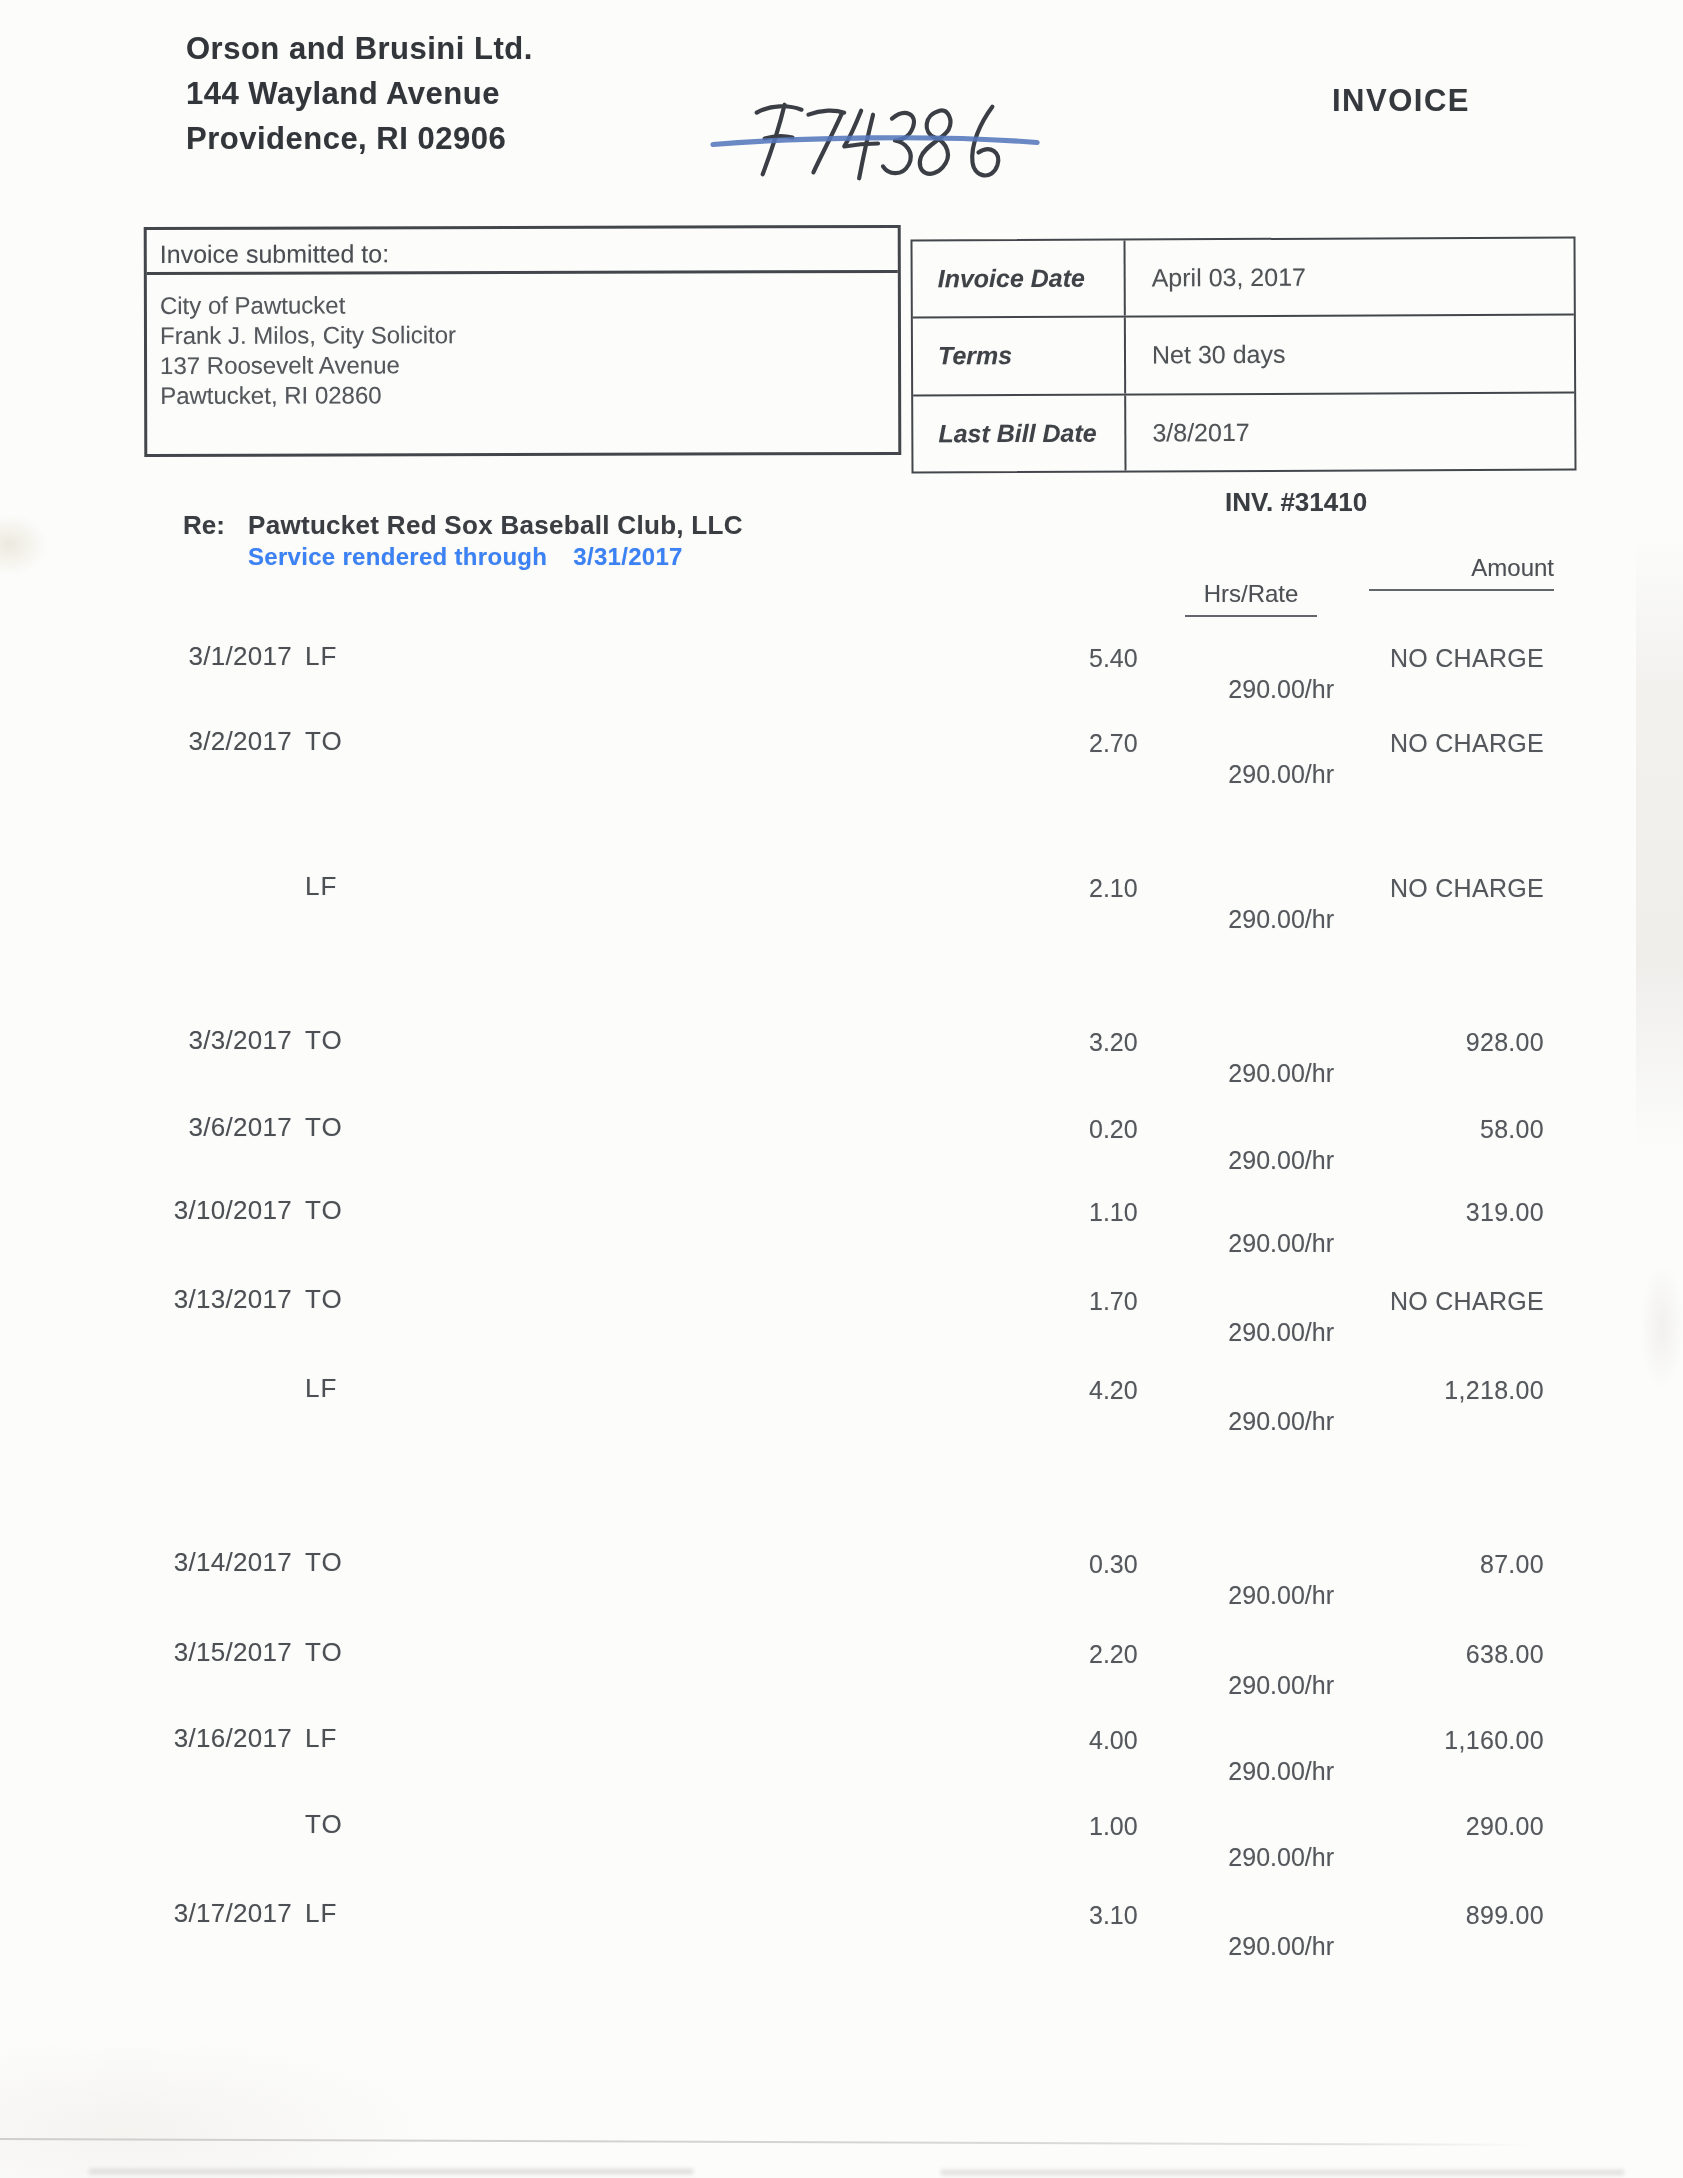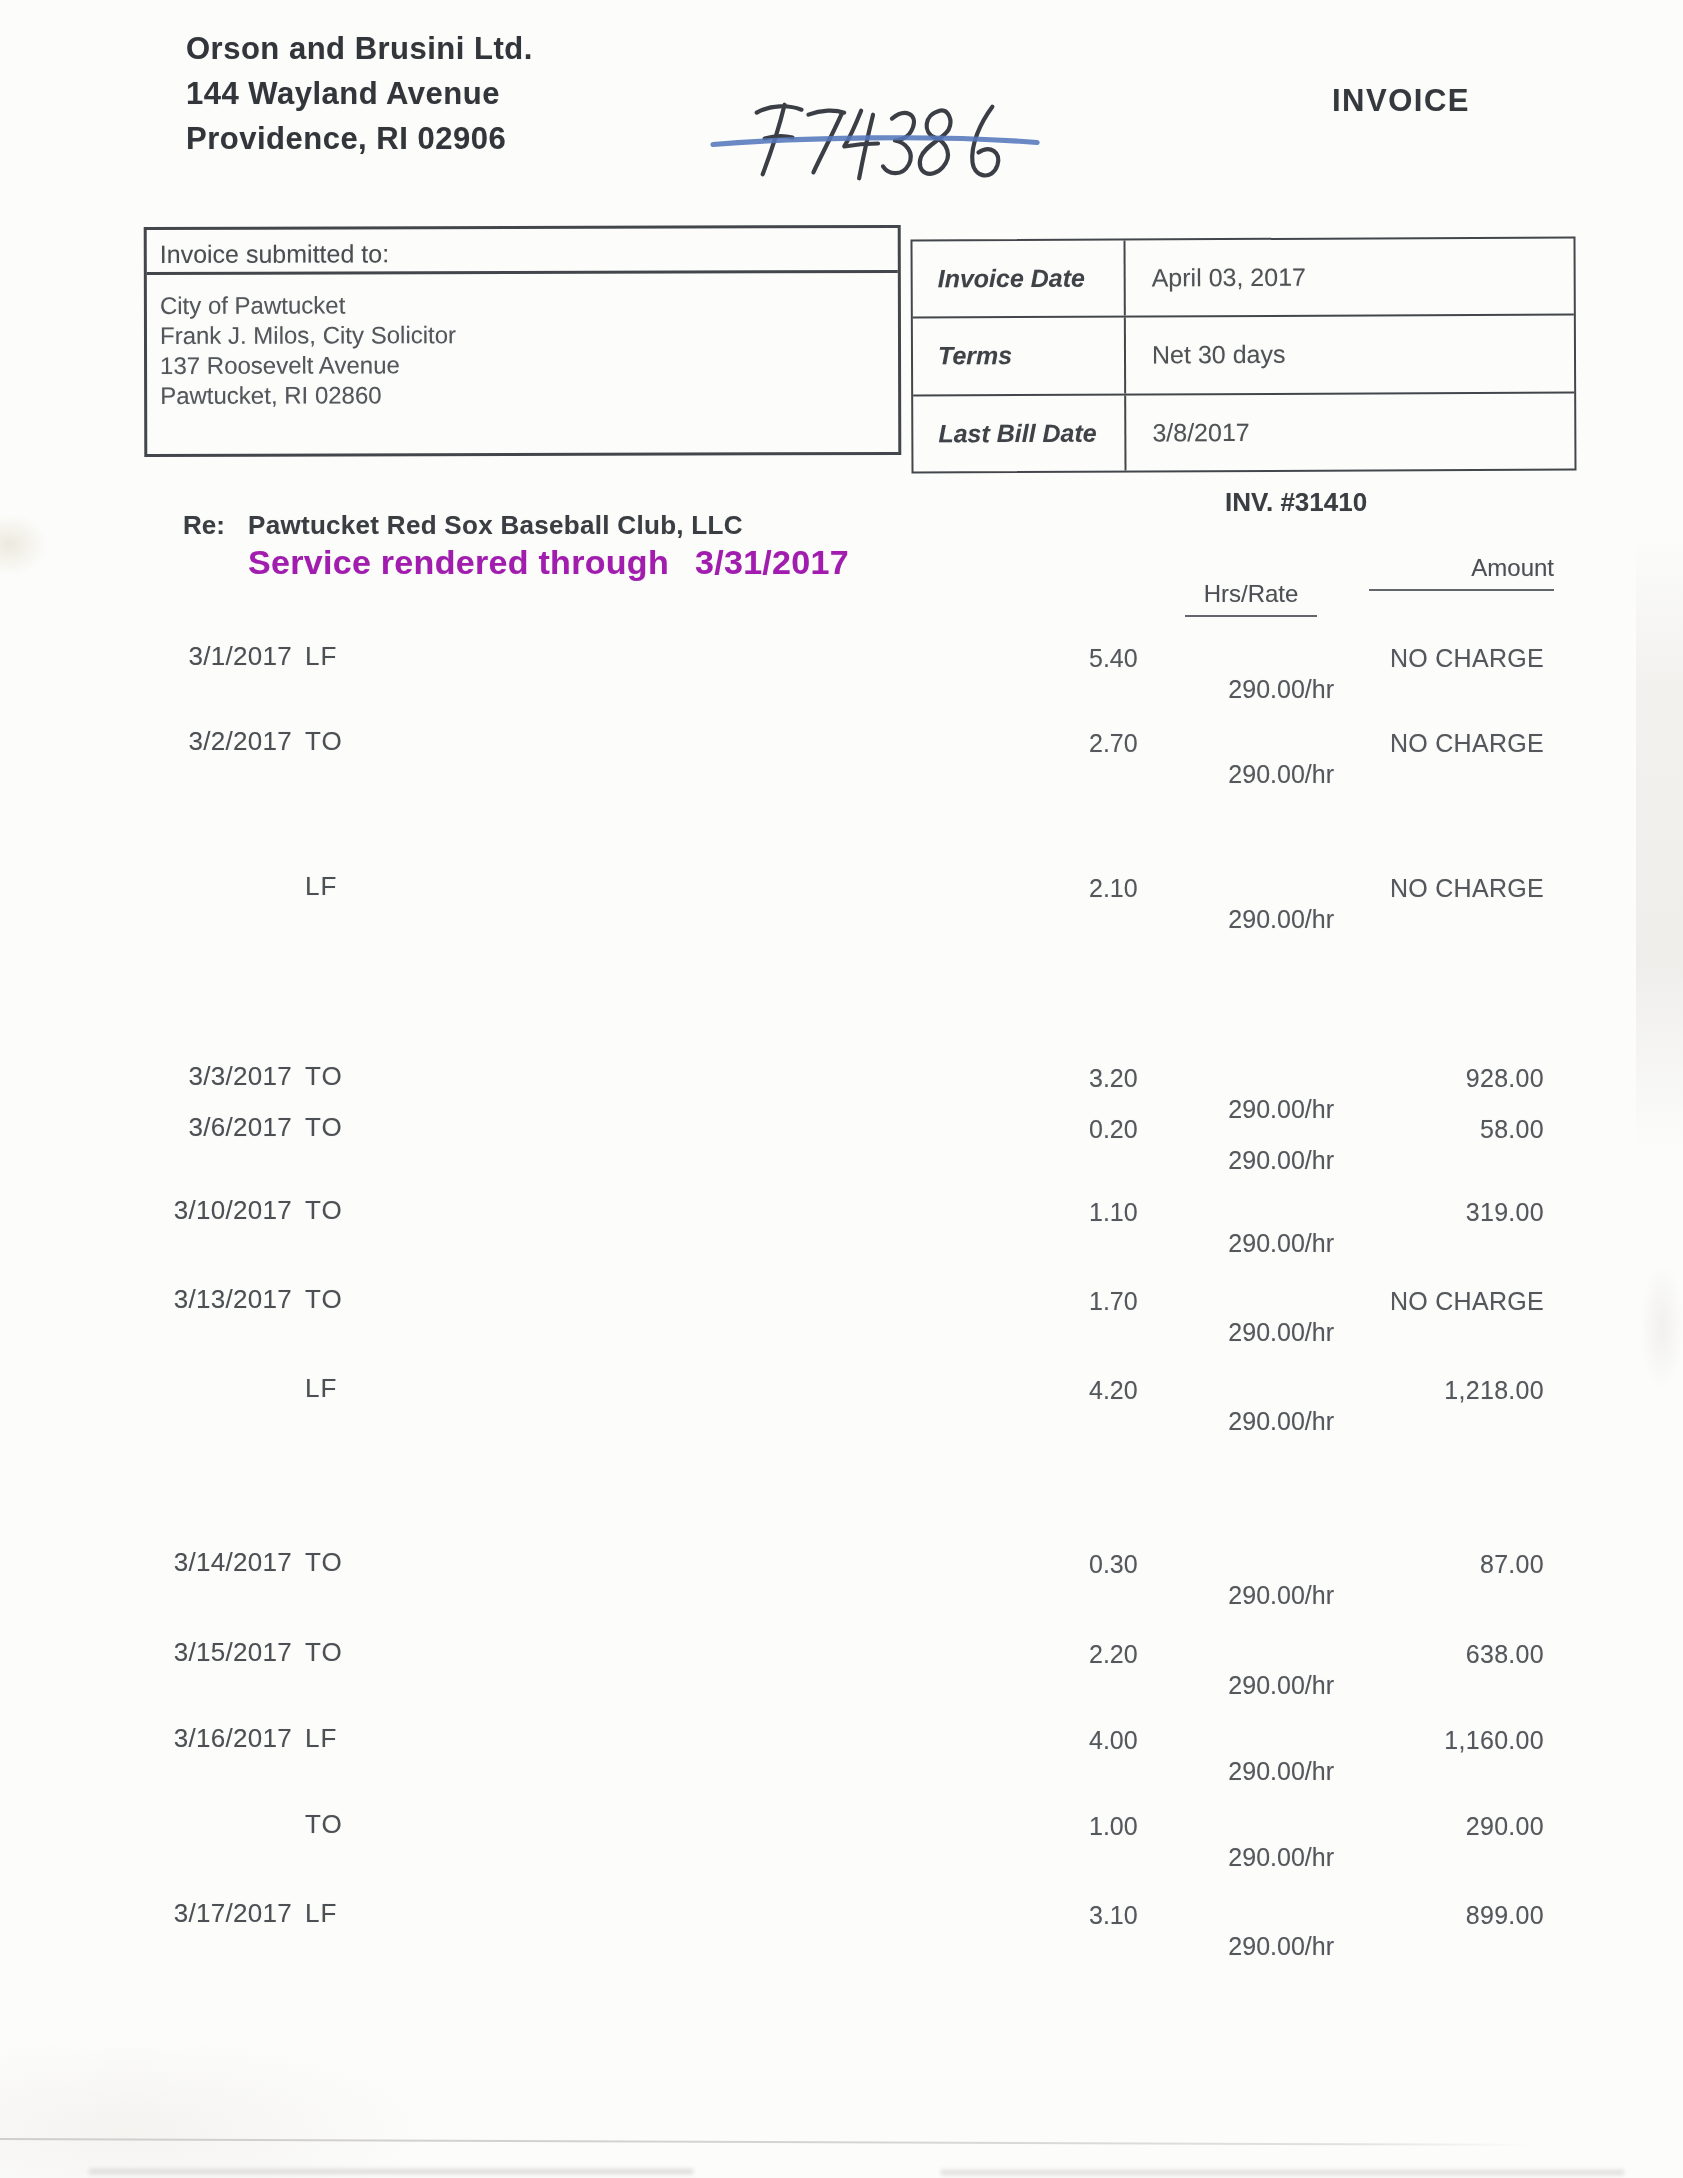--- a/index.html
+++ b/index.html
@@ -43,21 +43,21 @@
   .meta-row{flex:1;display:flex;border-bottom:2px solid #43464a;}
   .meta-row:last-child{border-bottom:none;}
   .meta-label{width:213px;box-sizing:border-box;border-right:2px solid #43464a;
     display:flex;align-items:center;padding-left:25px;
     font-weight:bold;font-style:italic;font-size:25px;color:#3f4246;}
   .meta-value{flex:1;display:flex;align-items:center;padding-left:26px;
     font-size:25px;color:#505356;}
   
   .re-label{position:absolute;left:183px;top:510px;font-size:26px;font-weight:bold;color:#3a3d41;}
   .re-client{position:absolute;left:248px;top:510px;font-size:26px;font-weight:bold;color:#3a3d41;letter-spacing:0.3px;}
-  .re-service{position:absolute;left:248px;top:543px;font-size:34px;font-weight:bold;color:#a21caf;letter-spacing:0.3px;}
+  .re-service{position:absolute;left:248px;top:543px;font-size:24px;font-weight:bold;color:#3b82f6;letter-spacing:0.3px;}
   .re-service .svc-date{margin-left:26px;}
   .inv-number{position:absolute;left:1225px;top:487px;font-size:26px;font-weight:bold;color:#3a3d41;}
   
   .col-hrs{position:absolute;left:1185px;top:580px;width:132px;text-align:center;
     font-size:24px;color:#4c4f53;border-bottom:2px solid #63666a;padding-bottom:7px;}
   .col-amount{position:absolute;left:1369px;top:554px;width:185px;text-align:right;
     font-size:24px;color:#4c4f53;border-bottom:2px solid #63666a;padding-bottom:7px;}
   
   .item-row{position:absolute;left:0;width:1683px;height:63px;font-size:26px;}
   .item-date{position:absolute;left:99px;top:0;width:193px;text-align:right;
@@ -157,21 +157,21 @@
         <span class="item-rate">290.00/hr</span>
         <span class="item-amount">NO CHARGE</span>
       </div>
       <div class="item-row" style="top: 871px;">
         <span class="item-date"></span>
         <span class="item-code">LF</span>
         <span class="item-hours">2.10</span>
         <span class="item-rate">290.00/hr</span>
         <span class="item-amount">NO CHARGE</span>
       </div>
-      <div class="item-row" style="top: 1025px; margin-top: 36px;">
+      <div class="item-row" style="top: 1025px;">
         <span class="item-date">3/3/2017</span>
         <span class="item-code">TO</span>
         <span class="item-hours">3.20</span>
         <span class="item-rate">290.00/hr</span>
         <span class="item-amount">928.00</span>
       </div>
       <div class="item-row" style="top: 1112px;">
         <span class="item-date">3/6/2017</span>
         <span class="item-code">TO</span>
         <span class="item-hours">0.20</span>

